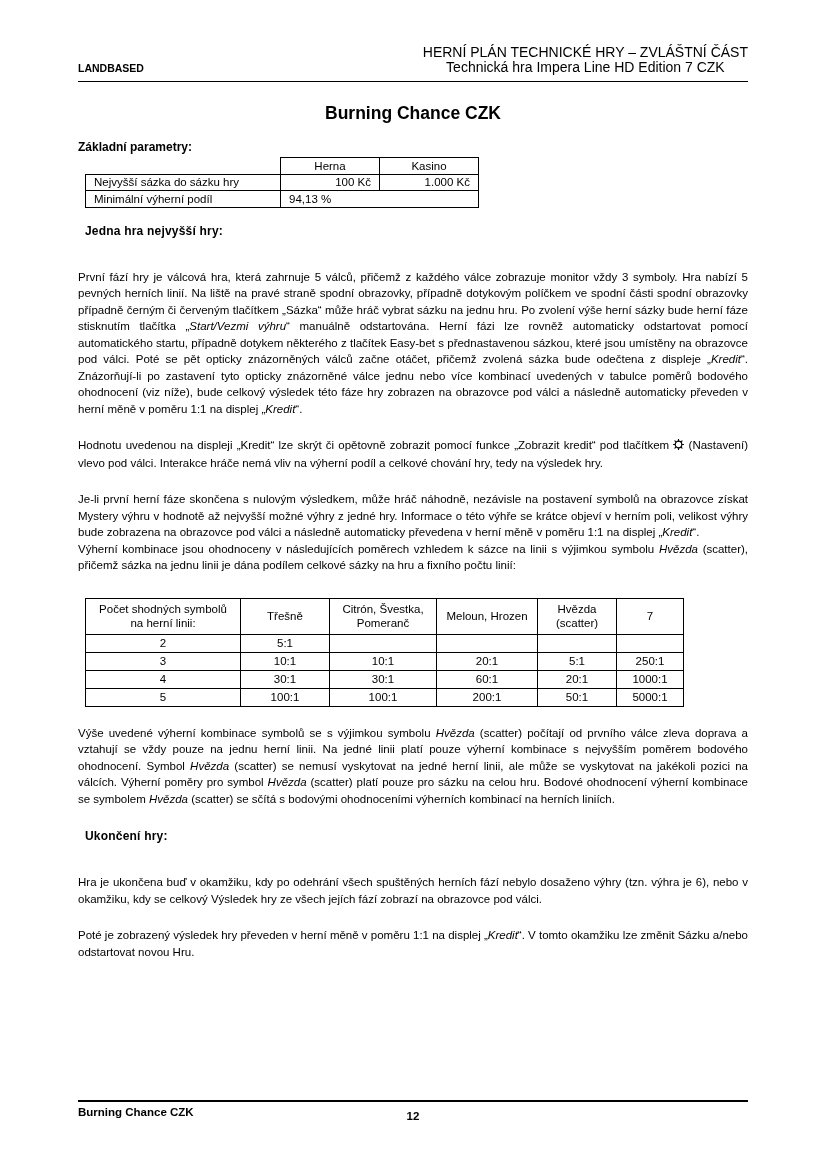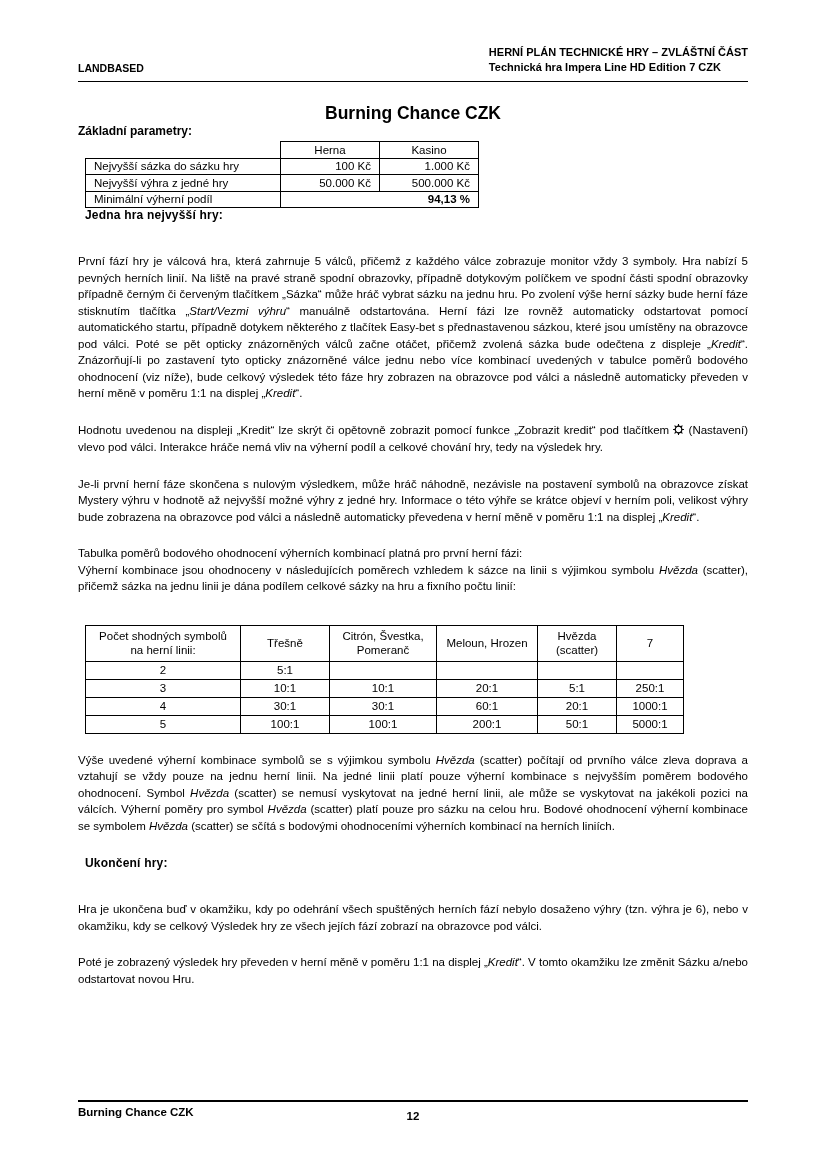--- a/index.html
+++ b/index.html
@@ -10,46 +10,46 @@
     font-family:"Liberation Sans", sans-serif;
     color:#000;
     overflow:hidden;
     margin:0 auto;
   }
   .content { padding:0 79px 0 78px; }
 
   
   .header-row { display:flex; justify-content:space-between; align-items:flex-end; padding-top:45px; }
   .header-left { font-weight:bold; font-size:10.5px; }
-  .header-right { text-align:left; font-weight:bold; font-size:11px; line-height:14.5px; }
+  .header-right { text-align:center; font-weight:normal; font-size:14px; line-height:14.5px; }
   .header-rule { border-top:1.5px solid #000; margin-top:7px; }
 
   
   .doc-title { text-align:center; font-weight:bold; font-size:17.5px; margin-top:21px; }
-  .section-heading { font-weight:bold; font-size:12px; }
+  .section-heading { font-weight:bold; font-size:12px; margin-top:16px; }
   .section-heading.indented { margin-left:7px; letter-spacing:0.2px; }
 
   
   table { border-collapse:collapse; }
   .params-table { margin:3px 0 0 7px; font-size:11.5px; }
   .params-table td { border:1.3px solid #000; padding:0 8px; height:15.5px; }
   .params-table td.blank { border:none; }
   .params-table .label-col { width:178px; }
   .params-table .val-col { width:82px; text-align:right; }
   .params-table .col-head { text-align:center; }
-  .params-table .merged { text-align:right;font-weight:bold; }
+  .params-table .merged { text-align:left; }
 
   
   .para { margin:20px 0 0 0; font-size:11.5px; line-height:16.5px; text-align:justify; }
   .para.first-after-heading { margin-top:31px; }
   .para.tight { margin-top:0; }
   .gear { display:inline-block; vertical-align:-1px; }
 
   
-  .payout-table { margin:30px 0 0 7px; font-size:11.5px; border:1.5px solid #000; }
+  .payout-table { margin:24px 0 0 7px; font-size:11.5px; border:1.5px solid #000; }
   .payout-table td { border:1.3px solid #000; text-align:center; padding:1px 4px; height:15px; white-space:pre-line; }
   .payout-table tr.head td { height:33px; line-height:14px; vertical-align:middle; }
   .payout-table .c0 { width:146px; }
   .payout-table .c1 { width:80px; }
   .payout-table .c2 { width:98px; }
   .payout-table .c3 { width:92px; }
   .payout-table .c4 { width:70px; }
   .payout-table .c5 { width:58px; }
 
   
@@ -82,25 +82,20 @@
         <td class="blank label-col"></td>
         <td class="val-col col-head">Herna</td>
         <td class="val-col col-head">Kasino</td>
       </tr>
       <tr>
         <td class="label-col">Nejvyšší sázka do sázku hry</td>
         <td class="val-col">100 Kč</td>
         <td class="val-col">1.000 Kč</td>
       </tr>
       <tr>
-        <td class="label-col">Nejvyšší výhra z jedné hry</td>
-        <td class="val-col">50.000 Kč</td>
-        <td class="val-col">500.000 Kč</td>
-      </tr>
-      <tr>
         <td class="label-col">Minimální výherní podíl</td>
         <td class="merged" colspan="2">94,13 %</td>
       </tr>
     </tbody>
       </table>
 
     <div class="section-heading indented">Jedna hra nejvyšší hry:</div>
 
     <p class="para first-after-heading"><span>První fází hry je válcová hra, která zahrnuje 5 válců, přičemž z každého válce zobrazuje monitor vždy 3 symboly. Hra nabízí 5 pevných herních linií. Na liště na pravé straně spodní obrazovky, případně dotykovým políčkem ve spodní části spodní obrazovky případně černým či červeným tlačítkem „Sázka“ může hráč vybrat sázku na jednu hru. Po zvolení výše herní sázky bude herní fáze stisknutím tlačítka „</span><i>Start/Vezmi výhru</i><span>“ manuálně odstartována. Herní fázi lze rovněž automaticky odstartovat pomocí automatického startu, případně dotykem některého z tlačítek Easy-bet s přednastavenou sázkou, které jsou umístěny na obrazovce pod válci. Poté se pět opticky znázorněných válců začne otáčet, přičemž zvolená sázka bude odečtena z displeje „</span><i>Kredit</i><span>“. Znázorňují-li po zastavení tyto opticky znázorněné válce jednu nebo více kombinací uvedených v tabulce poměrů bodového ohodnocení (viz níže), bude celkový výsledek této fáze hry zobrazen na obrazovce pod válci a následně automaticky převeden v herní měně v poměru 1:1 na displej „</span><i>Kredit</i><span>“.</span></p>
 
@@ -113,21 +108,20 @@
               <line x1="6" y1="10.2" x2="6" y2="11.5"></line>
               <line x1="8.97" y1="3.03" x2="9.9" y2="2.1"></line>
               <line x1="3.03" y1="3.03" x2="2.1" y2="2.1"></line>
               <line x1="8.97" y1="8.97" x2="9.9" y2="9.9"></line>
               <line x1="3.03" y1="8.97" x2="2.1" y2="9.9"></line>
             </g>
           </svg></span><span><span> (Nastavení) vlevo pod válci. Interakce hráče nemá vliv na výherní podíl a celkové chování hry, tedy na výsledek hry.</span></span></p>
 
     <p class="para"><span>Je-li první herní fáze skončena s nulovým výsledkem, může hráč náhodně, nezávisle na postavení symbolů na obrazovce získat Mystery výhru v hodnotě až nejvyšší možné výhry z jedné hry. Informace o této výhře se krátce objeví v herním poli, velikost výhry bude zobrazena na obrazovce pod válci a následně automaticky převedena v herní měně v poměru 1:1 na displej „</span><i>Kredit</i><span>“.</span></p>
 
-    <p class="para"><span>Tabulka poměrů bodového ohodnocení výherních kombinací platná pro první herní fázi:</span></p>
     <p class="para tight"><span>Výherní kombinace jsou ohodnoceny v následujících poměrech vzhledem k sázce na linii s výjimkou symbolu </span><i>Hvězda</i><span> (scatter), přičemž sázka na jednu linii je dána podílem celkové sázky na hru a fixního počtu linií:</span></p>
 
     <table class="payout-table">
       <tbody>
           <tr class="head">
         <td class="c0">Počet shodných symbolů
 na herní linii:</td>
         <td class="c1">Třešně</td>
         <td class="c2">Citrón, Švestka,
 Pomeranč</td>

